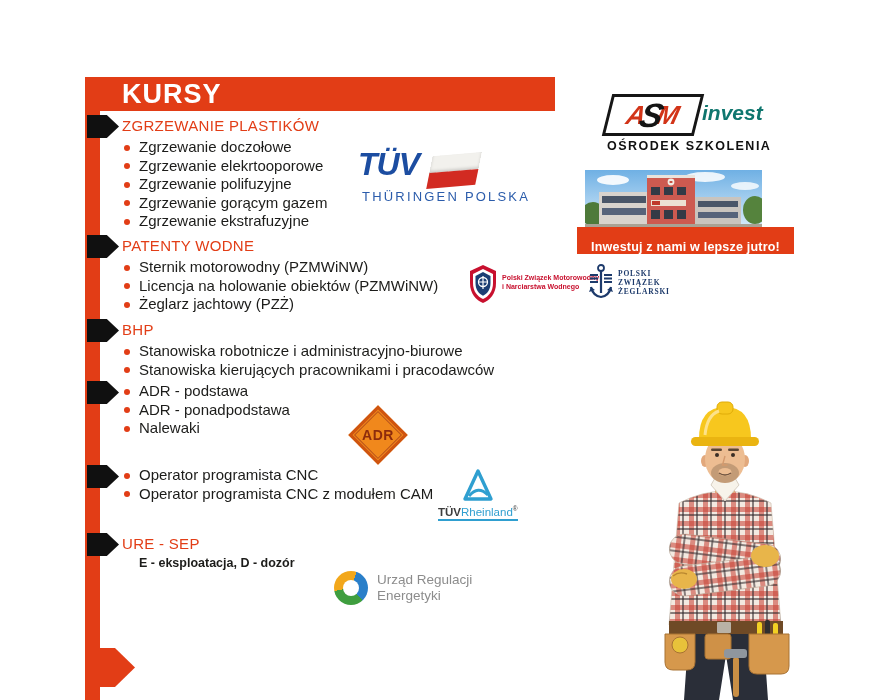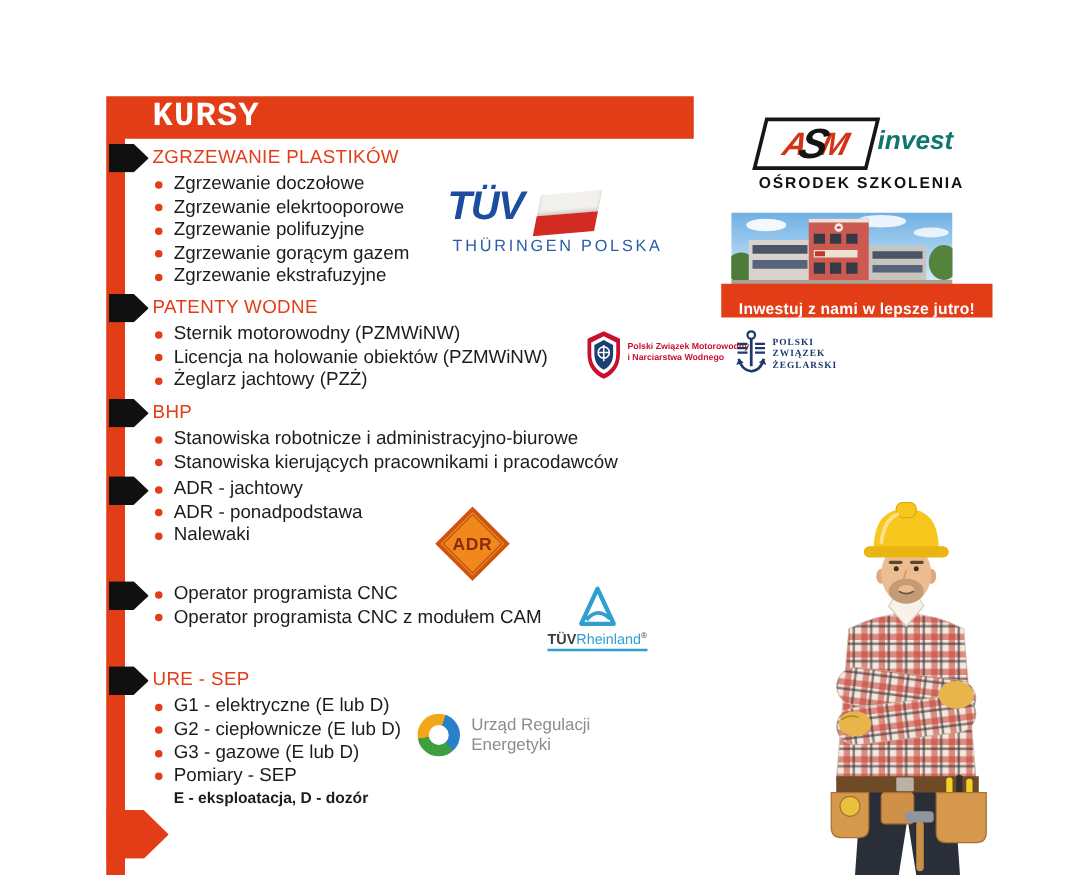--- a/index.html
+++ b/index.html
@@ -8,21 +8,21 @@
     --navy:#1d3a6b;
     --tuvblue:#1c4da1;
     --rheinblue:#2f9fd0;
   }
   html,body{margin:0;padding:0;background:#ffffff;}
   body{font-family:"Liberation Sans", sans-serif;}
   .page{position:relative;width:871px;height:700px;background:#fff;overflow:hidden;}
 
   
   .kursy-bar{position:absolute;left:85px;top:77px;width:470px;height:34px;background:var(--accent);}
-  .kursy-bar span{display:block;padding-left:37px;line-height:34px;font-size:27px;font-weight:900;color:#fff;letter-spacing:1px;font-family:Liberation Mono, monospace;}
+  .kursy-bar span{display:block;padding-left:37px;line-height:34px;font-size:27px;font-weight:900;color:#fff;letter-spacing:1px;}
   .left-strip{position:absolute;left:85px;top:110px;width:15px;height:590px;background:var(--accent);}
 
   
   .sec-arrow{position:absolute;left:87px;width:32px;height:23px;background:#101010;
     clip-path:polygon(0 0,62% 0,100% 50%,62% 100%,0 100%);}
 
   
   section{position:absolute;left:122px;width:445px;}
   section h2{margin:0 0 3px 0;font-size:15px;line-height:19px;font-weight:400;color:var(--accent);letter-spacing:.3px;white-space:nowrap;}
   section ul{margin:0;padding:0;list-style:none;}
@@ -132,41 +132,35 @@
   <section style="top:320px">
     <h2>BHP</h2>
     <ul>
       <li>Stanowiska robotnicze i administracyjno-biurowe</li>
       <li>Stanowiska kierujących pracownikami i pracodawców</li>
     </ul>
   </section>
 
   <section style="top:382px">
     <ul>
-      <li>ADR - jachtowy</li>
+      <li>ADR - podstawa</li>
       <li>ADR - ponadpodstawa</li>
       <li>Nalewaki</li>
     </ul>
   </section>
 
   <section style="top:466px">
     <ul>
       <li>Operator programista CNC</li>
       <li>Operator programista CNC z modułem CAM</li>
     </ul>
   </section>
 
   <section style="top:534px">
     <h2>URE - SEP</h2>
-    <ul>
-      <li>G1 - elektryczne (E lub D)</li>
-      <li>G2 - ciepłownicze (E lub D)</li>
-      <li>G3 - gazowe (E lub D)</li>
-      <li>Pomiary - SEP</li>
-    </ul>
     <div class="sub-note">E - eksploatacja, D - dozór</div>
   </section>
 
   <div class="tuv-th">
     <div class="flag">
         <div class="w"></div>
         <div class="r"></div>
       </div>
     <div class="word">TÜV</div>
     <div class="subt">THÜRINGEN POLSKA</div>

